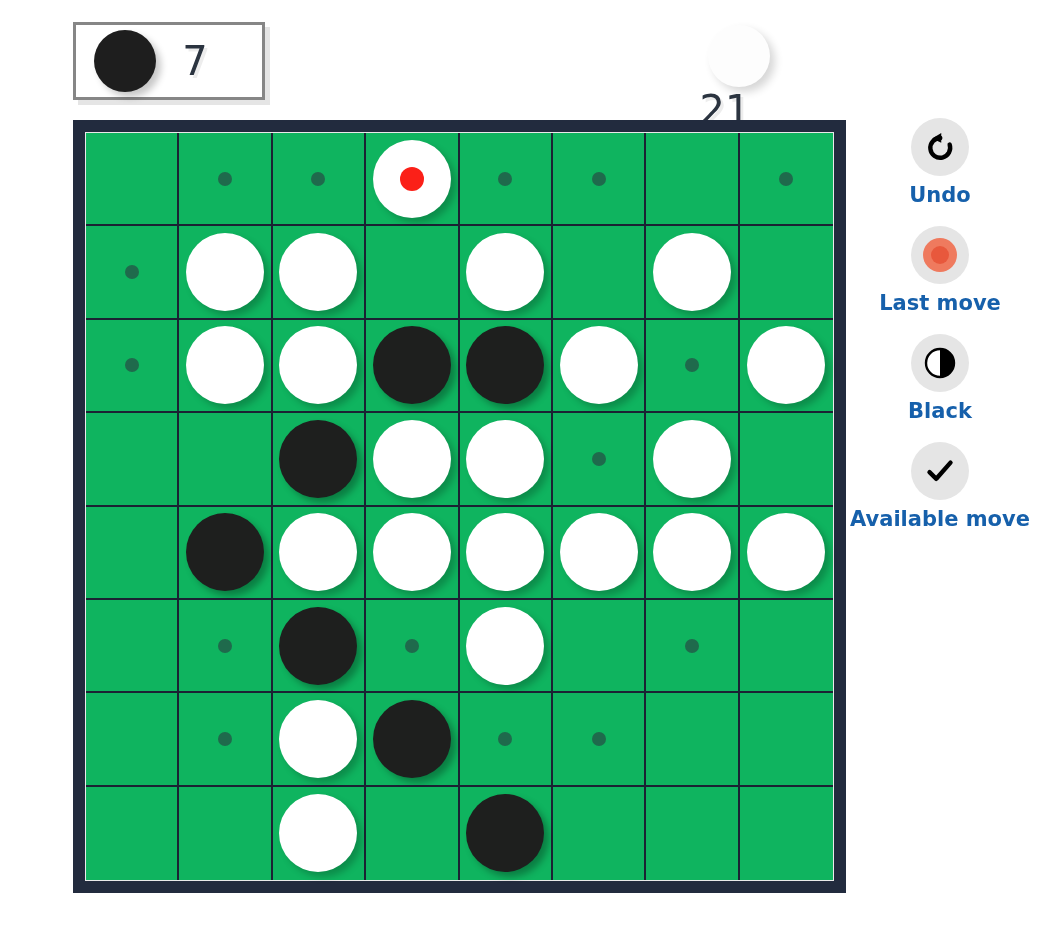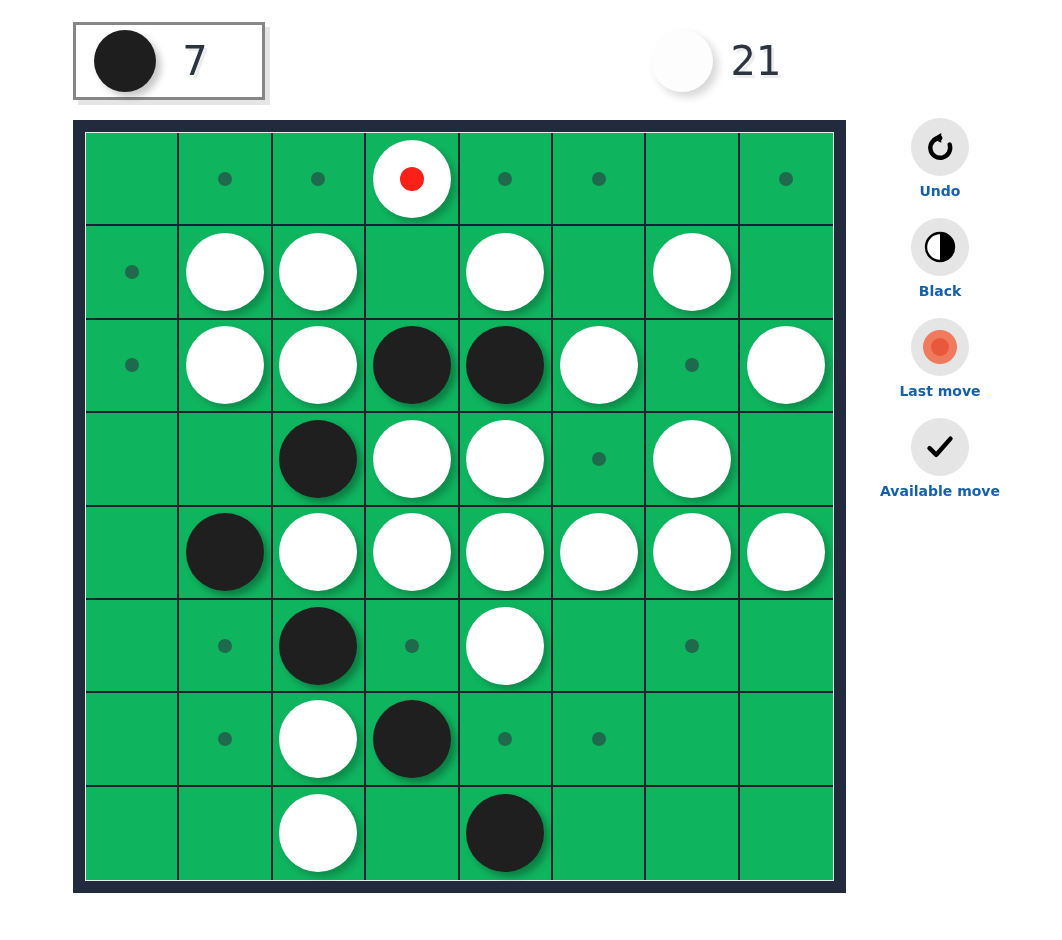--- a/index.html
+++ b/index.html
@@ -37,20 +37,21 @@
     border: 3px solid #868686;
     background: #ffffff;
     box-shadow: 5px 5px 0 0 rgba(0,0,0,0.10);
     padding-left: 18px;
   }
   #score-panel-white {
     left: 630px;
     width: 200px;
     border: 3px solid transparent;
     padding-left: 18px;
+    flex-direction: column;
   }
   .score-disc {
     width: 62px;
     height: 62px;
     border-radius: 50%;
     flex: 0 0 auto;
   }
   .score-disc.black {
     background: #1e1e1e;
     box-shadow: 5px 5px 7px rgba(0,0,0,0.22);
@@ -166,21 +167,21 @@
     width: 58px;
     height: 58px;
     border-radius: 50%;
     background: #e5e5e5;
     display: flex;
     align-items: center;
     justify-content: center;
   }
   .side-label {
     margin-top: 7px;
-    font-size: 14px;
+    font-size: 21px;
     font-weight: bold;
     color: #1660ab;
     text-align: left;
     white-space: nowrap;
     font-family: "DejaVu Sans", sans-serif;
   }
   .dot-outer {
     width: 34px;
     height: 34px;
     border-radius: 50%;
@@ -371,35 +372,35 @@
       <div class="side-icon">
         <svg width="34" height="34" viewBox="0 0 24 24" aria-hidden="true">
           <path d="M12.2 5.6a7 7 0 1 0 6.6 4.7" fill="none" stroke="#000" stroke-width="3.1" stroke-linecap="round"></path>
           <path d="M12.9 2.1 L12.9 9.0 L6.4 6.0 Z" fill="#000"></path>
         </svg>
       </div>
       <div class="side-label">Undo</div>
     </div>
     <div class="side-btn">
       <div class="side-icon">
+        <div class="dot-outer">
+          <div class="dot-inner"></div>
+        </div>
+      </div>
+      <div class="side-label">Last move</div>
+    </div>
+    <div class="side-btn">
+      <div class="side-icon">
         <svg width="34" height="34" viewBox="0 0 34 34" aria-hidden="true">
           <circle cx="17" cy="17" r="14" fill="#000"></circle>
           <path d="M17 3 A14 14 0 0 0 17 31 Z" fill="#fff"></path>
           <circle cx="17" cy="17" r="14" fill="none" stroke="#000" stroke-width="2.4"></circle>
         </svg>
       </div>
       <div class="side-label">Black</div>
-    </div>
-    <div class="side-btn">
-      <div class="side-icon">
-        <div class="dot-outer">
-          <div class="dot-inner"></div>
-        </div>
-      </div>
-      <div class="side-label">Last move</div>
     </div>
     <div class="side-btn">
       <div class="side-icon">
         <svg width="34" height="34" viewBox="0 0 34 34" aria-hidden="true">
           <path d="M6.5 18.2 L13.3 24.8 L27.5 8.6" fill="none" stroke="#000" stroke-width="4.4" stroke-linecap="round" stroke-linejoin="round"></path>
         </svg>
       </div>
       <div class="side-label">Available move</div>
     </div>
   </div>

